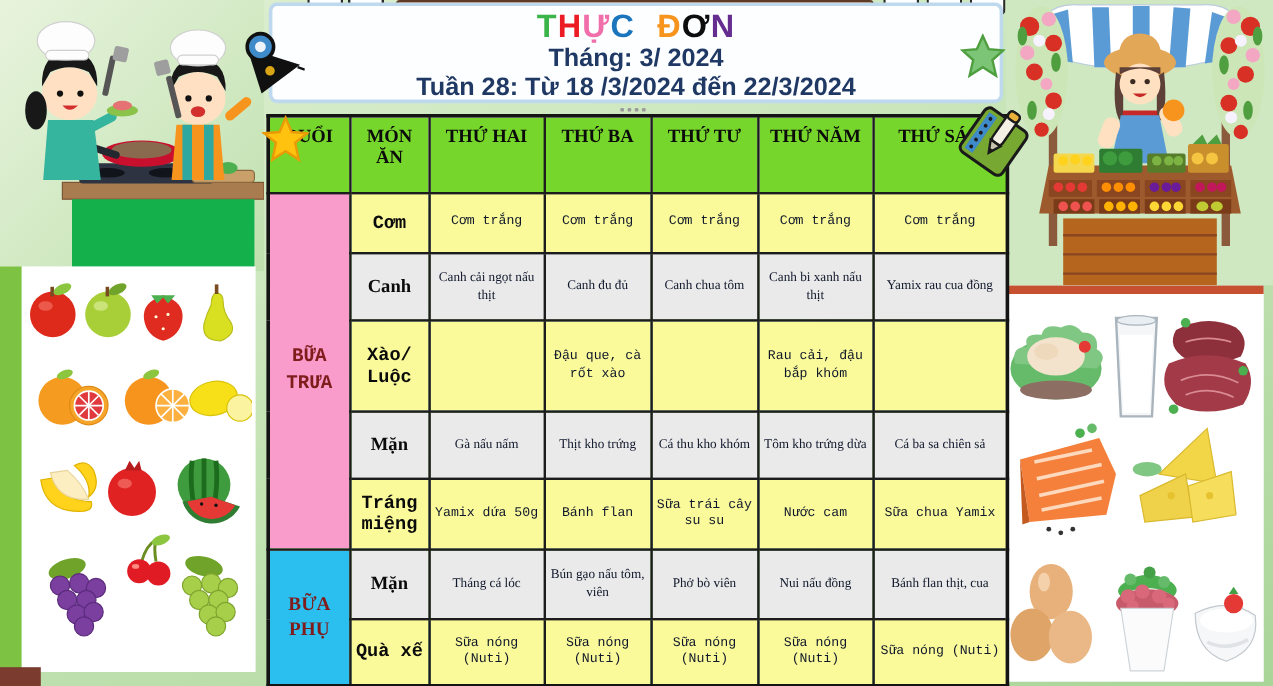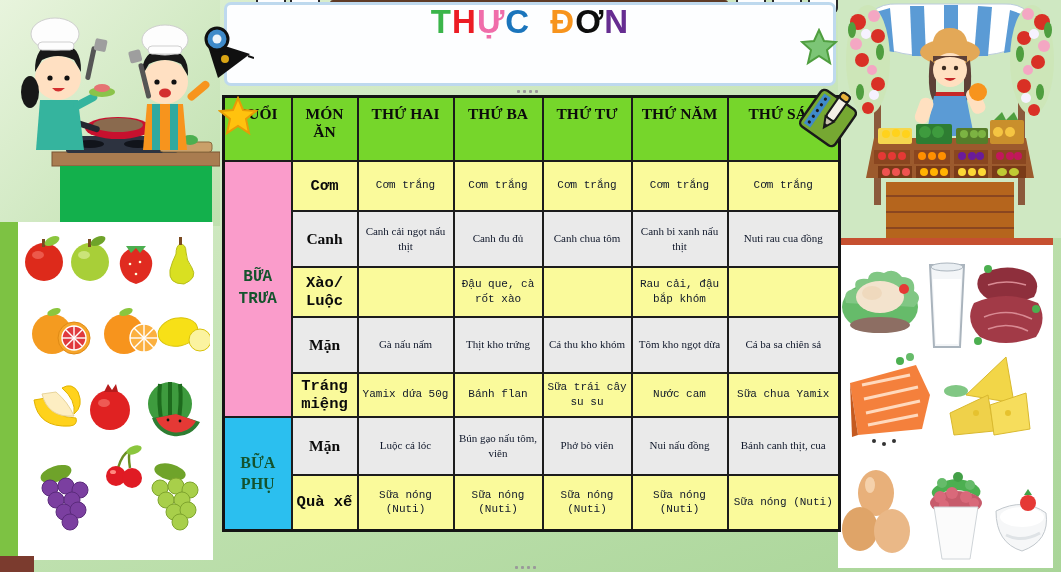--- a/index.html
+++ b/index.html
@@ -15,34 +15,34 @@
   #frame-corner{left:0;top:556px;width:34px;height:16px;background:#7b3b2e;}
   #right-panel{left:838px;top:0;width:223px;height:572px;}
   #food-poster{left:838px;top:238px;width:215px;height:330px;background:#fff;border-top:7px solid #c65030;box-sizing:border-box;}
   
   #header-board{
     left:224px;top:2px;width:612px;height:84px;background:#fdfeff;
     border:3px solid #bed9ee;border-radius:7px;box-sizing:border-box;text-align:center;
   }
   #orange-bar{left:330px;top:0;width:398px;height:13px;background:#e9a87c;border:2px solid #5f3b26;border-radius:3px;box-sizing:border-box;}
   .tab{position:absolute;top:0;height:11px;width:26px;background:#fdfeff;border:2px solid #2a2a2a;border-top:none;border-radius:0 0 5px 5px;}
-  #page-title{font-size:33px;font-weight:bold;letter-spacing:1px;line-height:30px;margin-top:2px;font-family:"Liberation Sans",sans-serif;}
+  #page-title{font-size:27px;font-weight:bold;letter-spacing:1px;line-height:30px;margin-top:2px;font-family:"Liberation Sans",sans-serif;}
   .hline{color:var(--title-navy,#1f3864);font-weight:bold;font-size:21px;line-height:24px;font-family:"Liberation Sans",sans-serif;}
   
   #menu-table{
     position:absolute;left:222px;top:95px;width:616px;border-collapse:collapse;
     table-layout:fixed;border:3px solid #141414;
   }
   #menu-table th,#menu-table td{border:2px solid #1c1c1c;text-align:center;vertical-align:middle;padding:2px 3px;overflow:hidden;}
   #menu-table th{background:var(--header-green,#76d62b);font-size:15.5px;font-weight:bold;vertical-align:top;padding-top:7px;color:#0b0b0b;}
   td.rl{font-weight:bold;font-size:15.5px;color:#0b0b0b;}
   td.cell{font-size:11px;color:#0f172a;line-height:1.3;}
   tr.ry td{background:var(--row-yellow,#fafa9b);font-family:Liberation Mono, monospace;}
   tr.rg td{background:var(--row-gray,#eaeaea);}
-  td.sec{font-weight:bold;font-size:16px;color:#14532d;line-height:1.35;}
+  td.sec{font-weight:bold;font-size:16px;color:#7f1d1d;line-height:1.35;}
   td.sec.pink{background:var(--section-pink,#fa9ccb) !important;}
   td.sec.cyan{background:var(--section-cyan,#2bbfef) !important;}
   
   .dots{display:flex;gap:3px;}
   .dots i{width:3px;height:3px;background:#9a9a9a;border-radius:1px;}
   
   #table-star{left:218px;top:96px;}
   #notebook{left:795px;top:86px;}
   #rocket{left:204px;top:22px;}
   #green-star{left:800px;top:28px;}
@@ -421,20 +421,22 @@
 
 <div id="orange-bar" class="abs"></div>
 <div class="tab" style="left:256px"></div>
 <div class="tab" style="left:290px"></div>
 <div class="tab" style="left:736px"></div>
 <div class="tab" style="left:772px"></div>
 <div class="tab" style="left:808px"></div>
 
 <div id="header-board" class="abs">
   <div id="page-title"><span style="color: rgb(59, 181, 74);">T</span><span style="color: rgb(236, 28, 36);">H</span><span style="color: rgb(240, 110, 170);">Ự</span><span style="color: rgb(27, 117, 188);">C</span><span style="color: rgb(0, 0, 0); padding: 0px 5px;"> </span><span style="color: rgb(247, 148, 29);">Đ</span><span style="color: rgb(13, 13, 13);">Ơ</span><span style="color: rgb(102, 45, 145);">N</span></div>
+  <div class="hline">Tháng: 3/ 2024</div>
+  <div class="hline">Tuần 28:  Từ 18 /3/2024 đến 22/3/2024</div>
 </div>
 
 <svg id="rocket" class="abs" width="50" height="60" viewBox="0 0 50 60">
   <polygon points="2,18 46,32 14,56" fill="#101010"></polygon>
   <circle cx="13" cy="17" r="11" fill="#3f8ac9" stroke="#101010" stroke-width="3"></circle>
   <circle cx="13" cy="17" r="4.5" fill="#eef4fa"></circle>
   <circle cx="21" cy="37" r="5" fill="#d9a514" stroke="#101010" stroke-width="2"></circle>
   <line x1="44" y1="34" x2="50" y2="36" stroke="#101010" stroke-width="2"></line>
 </svg>
 
@@ -505,54 +507,54 @@
       <td class="cell">Cơm trắng</td>
       <td class="cell">Cơm trắng</td>
       <td class="cell">Cơm trắng</td>
     </tr>
     <tr class="rg" style="height:56px">
       <td class="rl">Canh</td>
       <td class="cell">Canh cải ngọt nấu thịt</td>
       <td class="cell">Canh đu đủ</td>
       <td class="cell">Canh chua tôm</td>
       <td class="cell">Canh bi xanh nấu thịt</td>
-      <td class="cell">Nuti rau cua đồng</td>
-    </tr>
-    <tr class="ry" style="height:50px">
+      <td class="cell">Yamix rau cua đồng</td>
+    </tr>
+    <tr class="ry" style="height:76px">
       <td class="rl">Xào/ Luộc</td>
       <td class="cell"></td>
       <td class="cell">Đậu que, cà rốt xào</td>
       <td class="cell"></td>
       <td class="cell">Rau cải, đậu bắp khóm</td>
       <td class="cell"></td>
     </tr>
     <tr class="rg" style="height:56px">
       <td class="rl">Mặn</td>
       <td class="cell">Gà nấu nấm</td>
       <td class="cell">Thịt kho trứng</td>
       <td class="cell">Cá thu kho khóm</td>
-      <td class="cell">Tôm kho ngọt dừa</td>
+      <td class="cell">Tôm kho trứng dừa</td>
       <td class="cell">Cá ba sa chiên sả</td>
     </tr>
-    <tr class="ry" style="height:44px">
+    <tr class="ry" style="height:59px">
       <td class="rl">Tráng miệng</td>
       <td class="cell">Yamix  dứa 50g</td>
       <td class="cell">Bánh flan</td>
       <td class="cell">Sữa trái cây su su</td>
       <td class="cell">Nước cam</td>
       <td class="cell">Sữa chua Yamix</td>
     </tr>
     <tr class="rg" style="height:58px">
       <td class="sec cyan" rowspan="2">BỮA PHỤ</td>
       <td class="rl">Mặn</td>
-      <td class="cell">Luộc cá lóc</td>
+      <td class="cell">Tháng cá lóc</td>
       <td class="cell">Bún gạo nấu tôm, viên</td>
       <td class="cell">Phở bò viên</td>
       <td class="cell">Nui nấu đồng</td>
-      <td class="cell">Bánh canh thịt, cua</td>
+      <td class="cell">Bánh flan thịt, cua</td>
     </tr>
     <tr class="ry" style="height:56px">
       <td class="rl">Quà xế</td>
       <td class="cell">Sữa nóng (Nuti)</td>
       <td class="cell">Sữa nóng (Nuti)</td>
       <td class="cell">Sữa nóng (Nuti)</td>
       <td class="cell">Sữa nóng (Nuti)</td>
       <td class="cell">Sữa nóng (Nuti)</td>
     </tr>
   </tbody>

